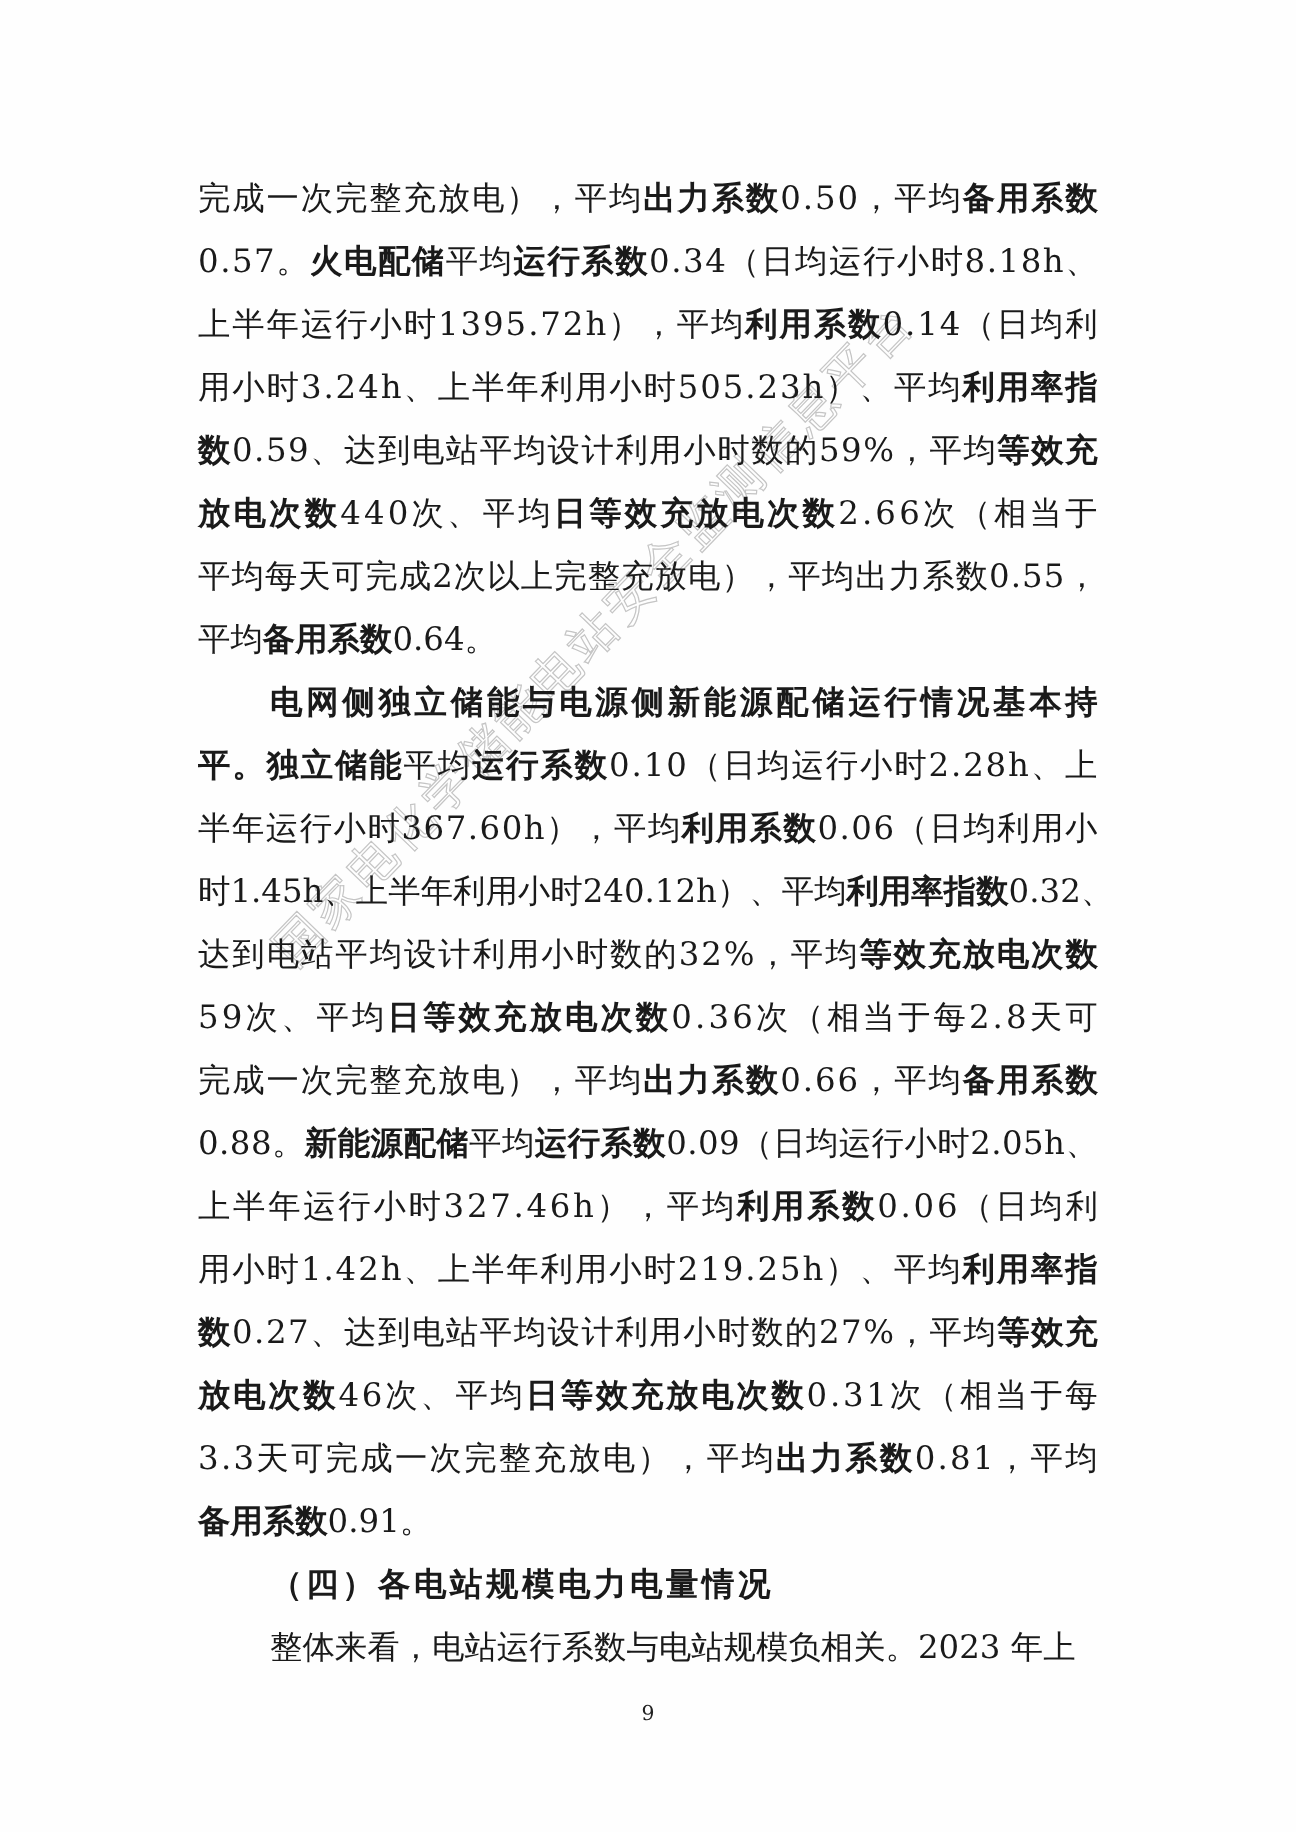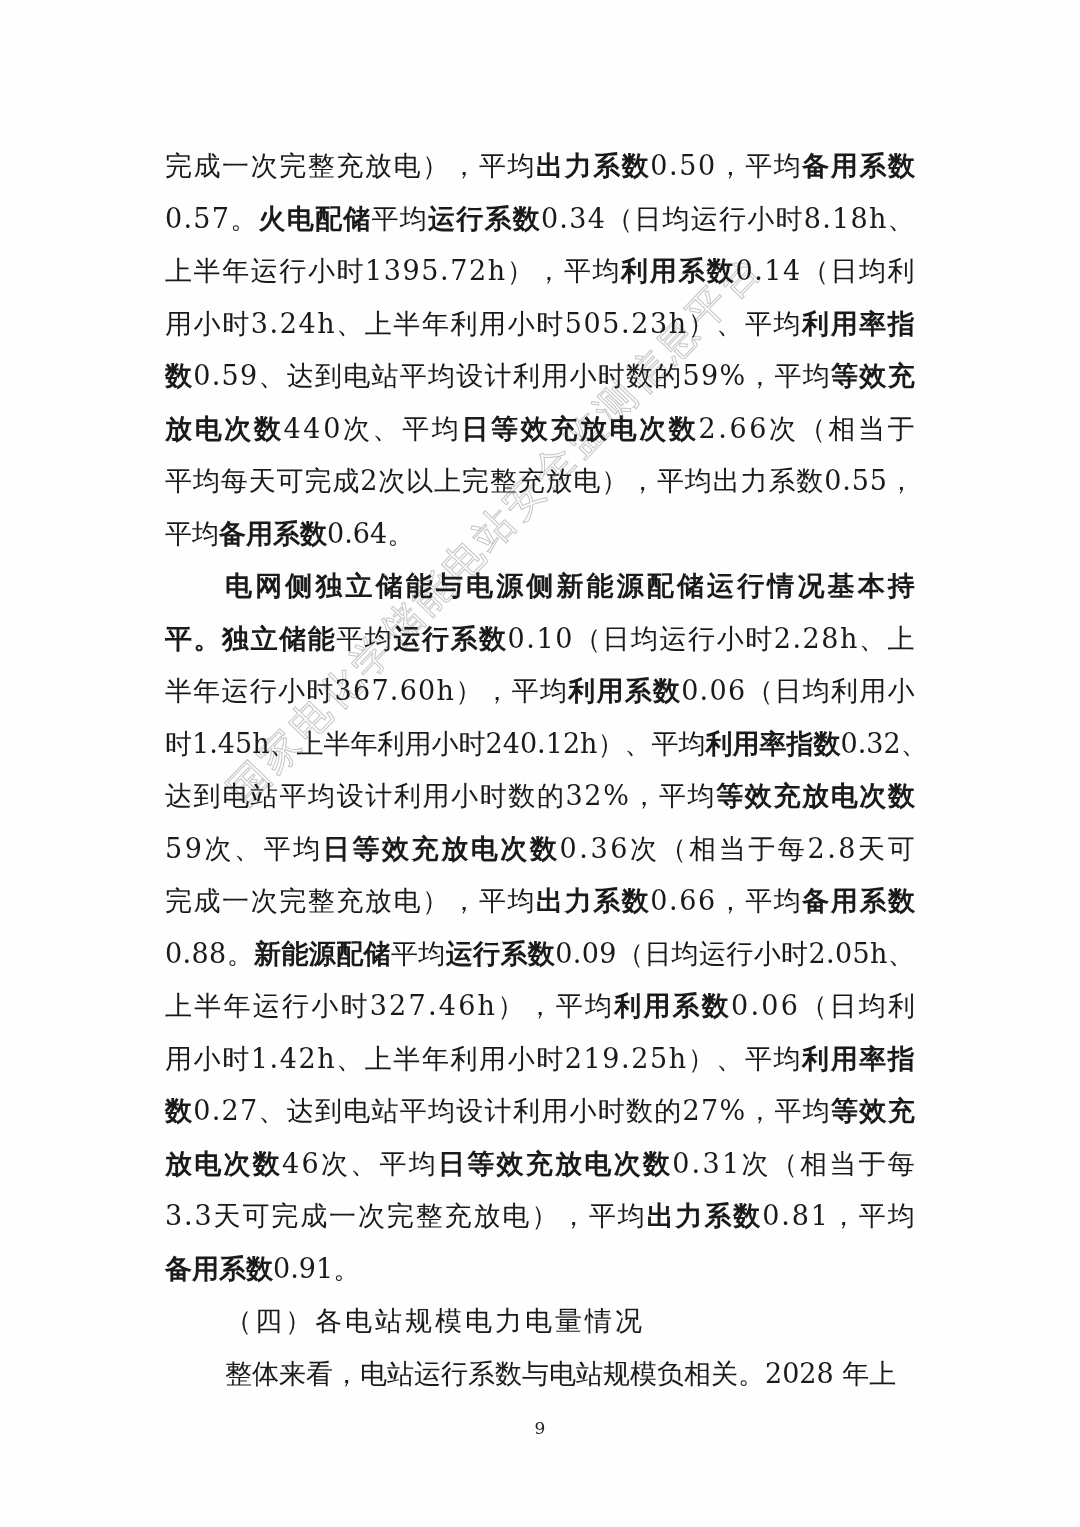--- a/index.html
+++ b/index.html
@@ -7,21 +7,21 @@
          font-family: "DejaVu Serif", "Liberation Serif", serif; color: #1a1a1a; }
   .page { position: absolute; left: 0; top: 0; width: 1080px; height: 1527px; background: #fefefe; }
   .body-text { position: absolute; left: 165px; top: 140px; width: 750px; }
   .line { display: flex; justify-content: space-between; align-items: baseline;
           height: 52.5px; line-height: 52.5px; font-size: 27px; white-space: nowrap; }
   .line.last { justify-content: flex-start; }
   .line.indent { padding-left: 60px; }
   .line span { display: inline-block; }
   .b { font-weight: bold; font-family: "DejaVu Sans", "Liberation Sans", sans-serif; }
   .r { font-weight: normal; }
-  .line.heading { padding-left: 60px; justify-content: flex-start; font-weight: normal;
+  .line.heading { padding-left: 60px; justify-content: flex-start; font-weight: bold;
                   font-family: "DejaVu Sans", "Liberation Sans", sans-serif; letter-spacing: 3px; }
   .page-number { position: absolute; top: 1418px; left: 0; width: 1080px; text-align: center;
                  font-size: 17px; color: #222; }
   .watermark { position: absolute; left: 235px; top: 770px; width: 720px; transform-origin: left center;
                transform: rotate(-46deg); font-size: 40px; color: rgba(120,120,120,0.0);
                -webkit-text-stroke: 1px rgba(150,150,150,0.55); letter-spacing: 4px;
                font-family: "DejaVu Sans", "Liberation Sans", sans-serif; white-space: nowrap;
                pointer-events: none; }
 </style>
 </head>
@@ -683,18 +683,18 @@
         <span class="b">数</span>
         <span class="r">0</span>
         <span class="r">.</span>
         <span class="r">9</span>
         <span class="r">1</span>
         <span class="r">。</span>
       </div>
 
     <div class="line heading">（四）各电站规模电力电量情况</div>
     <div class="line indent last">
-      <span>整体来看，电站运行系数与电站规模负相关。2028 年上</span>
+      <span>整体来看，电站运行系数与电站规模负相关。2023 年上</span>
     </div>
   </div>
 
   <div class="page-number">9</div>
 </div>
 
 </body></html>

